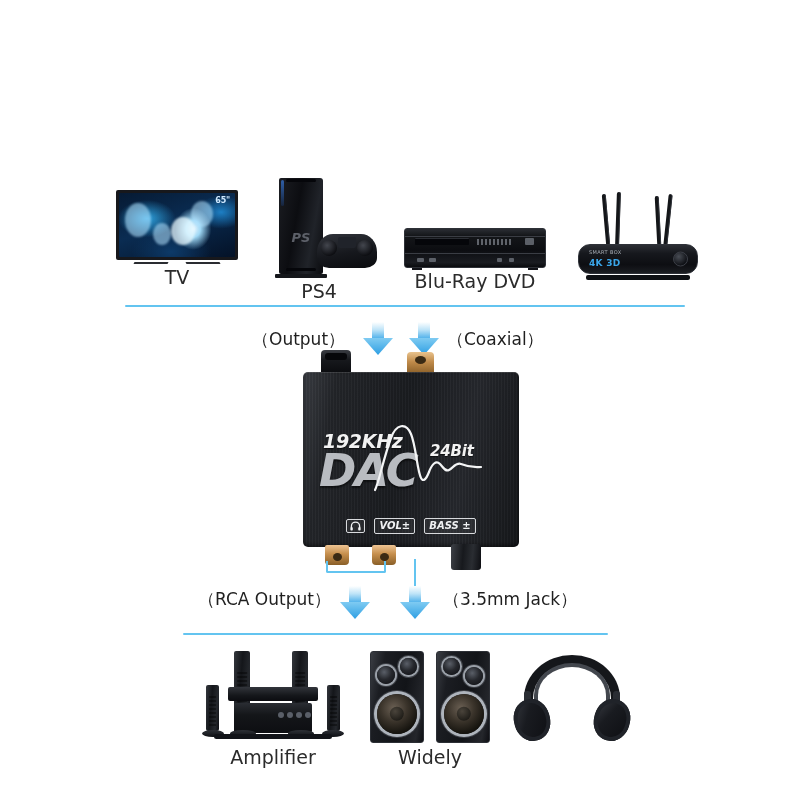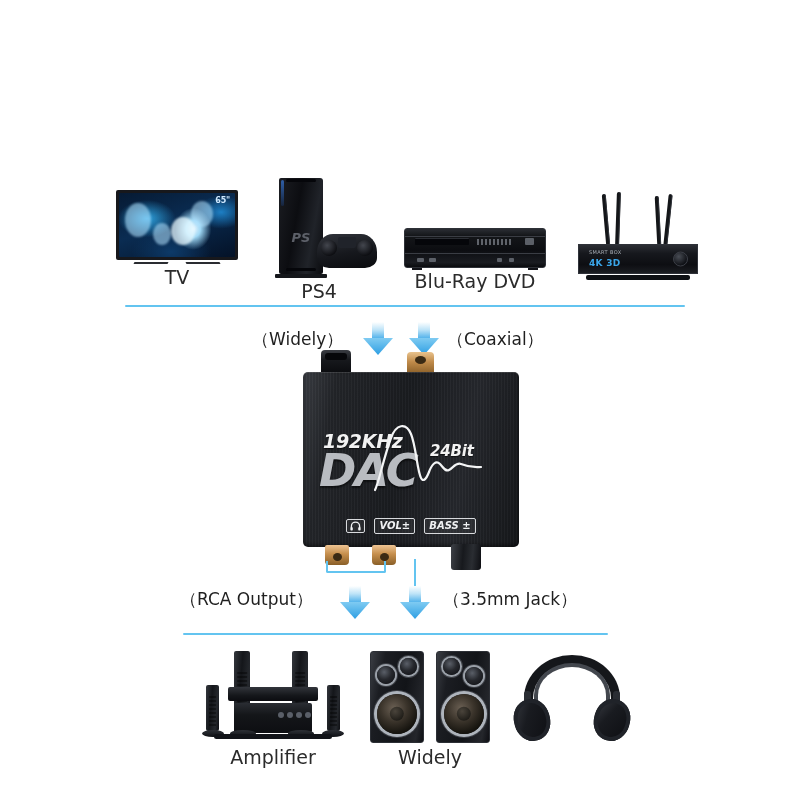--- a/index.html
+++ b/index.html
@@ -125,21 +125,21 @@
   
   #cell-box { left: 456px; top: 12px; width: 140px; }
   .box-wrap { position: relative; width: 132px; height: 88px; margin: 0 auto; }
   .box-ant {
     position: absolute; width: 4px; background: #141619; border-radius: 2px;
     box-shadow: inset -1px 0 0 #32353c;
   }
   .box-body {
     position: absolute; left: 6px; bottom: 6px; width: 120px; height: 30px;
     background: linear-gradient(180deg, #2b2e34 0%, #16181d 30%, #0d0e12 70%, #1b1d22 100%);
-    border-radius: 0; border: 1px solid #2f3239;
+    border-radius: 12px; border: 1px solid #2f3239;
   }
   .box-4k {
     position: absolute; left: 10px; bottom: 5px;
     color: #3aa5e8; font-size: 9px; font-weight: 700; letter-spacing: .3px;
   }
   .box-brand {
     position: absolute; left: 10px; top: 4px; color: #aab0b8; font-size: 5px; letter-spacing: .4px;
   }
   .box-knob {
     position: absolute; right: 9px; top: 50%; transform: translateY(-50%);
@@ -151,21 +151,21 @@
     position: absolute; left: 14px; bottom: 0; width: 104px; height: 5px;
     background: #0e1014; border-radius: 2px;
   }
 
   
   .io-label {
     position: absolute; font-size: 17px; color: #1f1f1f; white-space: nowrap;
   }
   #label-optical { left: 252px; top: 328px; }
   #label-coaxial { left: 447px; top: 328px; }
-  #label-rca     { left: 180px; top: 588px; }
+  #label-rca     { left: 198px; top: 588px; }
   #label-jack    { left: 443px; top: 588px; }
 
   .arrow { position: absolute; width: 30px; height: 33px; }
   .arrow .shaft {
     position: absolute; left: 9px; top: 0; width: 12px; height: 17px;
     background: linear-gradient(180deg, #ffffff 0%, #bfe4f8 45%, #49aeea 100%);
   }
   .arrow .head {
     position: absolute; left: 0; top: 16px; width: 0; height: 0;
     border-left: 15px solid transparent; border-right: 15px solid transparent;
@@ -424,21 +424,21 @@
           <div class="box-4k">4K 3D</div>
           <div class="box-knob"></div>
         </div>
         <div class="box-base"></div>
       </div>
     </div>
   </div>
 
   <div class="divider" id="divider-top"></div>
 
-  <div class="io-label" id="label-optical">（Widely）</div>
+  <div class="io-label" id="label-optical">（Output）</div>
   <div class="io-label" id="label-coaxial">（Coaxial）</div>
 
   <div class="arrow grad" id="arrow-optical">
     <div class="shaft"></div>
       <div class="head"></div>
   </div>
   <div class="arrow grad" id="arrow-coaxial">
     <div class="shaft"></div>
       <div class="head"></div>
   </div>

